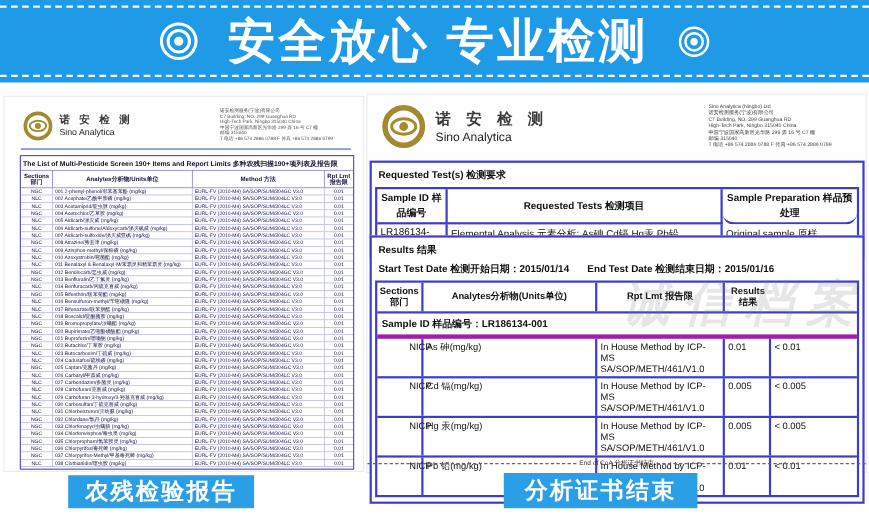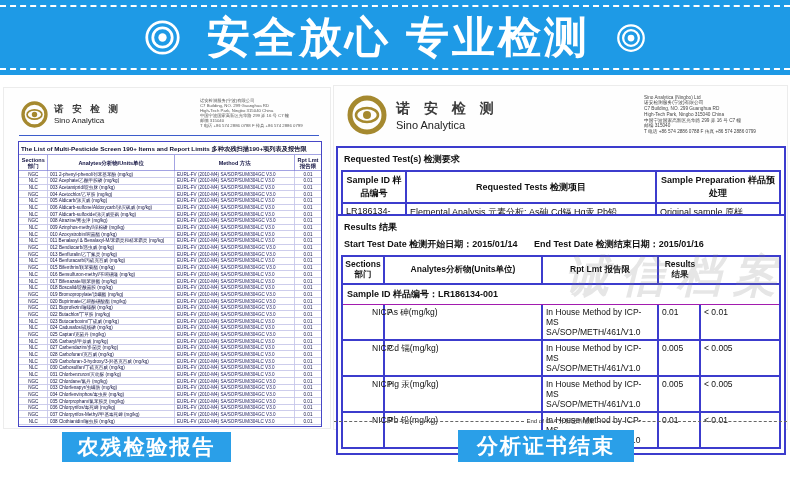--- a/index.html
+++ b/index.html
@@ -51,33 +51,33 @@
   .rdoc-cn { position:absolute; left:62px; top:14px; font-size:14px; font-weight:bold; letter-spacing:5px; color:#3a3a3a; }
   .rdoc-en { position:absolute; left:62px; top:33px; font-size:11px; color:#222; }
   .rdoc-addr { position:absolute; left:310px; top:8px; width:280px; transform:scale(0.5); transform-origin:0 0;
                font-size:9.4px; line-height:11.4px; color:#444; }
 
   .bluebox { position:absolute; left:2px; width:450px; border:2px solid #3c3ccd; background:#fff; padding:3px; }
   #req-box { top:60px; }
   .box-heading { font-size:9px; font-weight:bold; color:#111; margin:2px 0 4px 3px; }
   .req-table { border:2px solid #3c3ccd; display:grid; grid-template-columns:64px 1fr 122px; font-size:9px; color:#111; }
   .req-table > div { border-right:2px solid #3c3ccd; border-bottom:2px solid #3c3ccd; padding:2px 3px; }
-  .req-table > div:nth-child(3n) { border-right:none; }
+  .req-table > div:nth-child(3n) { border-right:none;border-radius:10px; }
   .req-table > div.last { border-bottom:none; }
   .req-th { font-weight:bold; text-align:center; display:flex; align-items:center; justify-content:center; min-height:26px; }
 
   #res-box { top:128px; padding-bottom:4px; }
   .res-dates { font-size:9px; font-weight:bold; color:#111; margin:0 0 4px 3px; }
   .res-dates span { margin-right:14px; }
   .res-table { border:2px solid #3c3ccd; font-size:8.5px; color:#111; }
   .res-grid { display:grid; grid-template-columns:42px 158px 116px 42px 1fr; }
   .res-grid > div { border-right:2px solid #3c3ccd; padding:2px 3px; }
   .res-grid > div:last-child { border-right:none; }
   .res-head > div { font-weight:bold; text-align:center; display:flex; align-items:center; justify-content:center; min-height:24px; }
-  .res-sample { border-top:2px solid #3c3ccd; border-bottom:1px solid #a21caf; font-weight:bold; font-size:9px; padding:3px 4px; }
+  .res-sample { border-top:2px solid #3c3ccd; border-bottom:4px solid #a21caf; font-weight:bold; font-size:9px; padding:3px 4px; }
   .res-row { border-bottom:2px solid #3c3ccd; }
   .res-row:last-child { border-bottom:none; }
   .res-sec { text-align:right;margin-left:26px; }
   .res-met { word-break:break-word; }
 
   .coa-end { position:absolute; left:0; right:0; bottom:3px; display:flex; align-items:center; color:#333; }
   .coa-end .dash { flex:1; border-top:1px dashed #666; }
   .coa-end .txt { font-size:6px; padding:0 2px; white-space:nowrap; }
 
   

